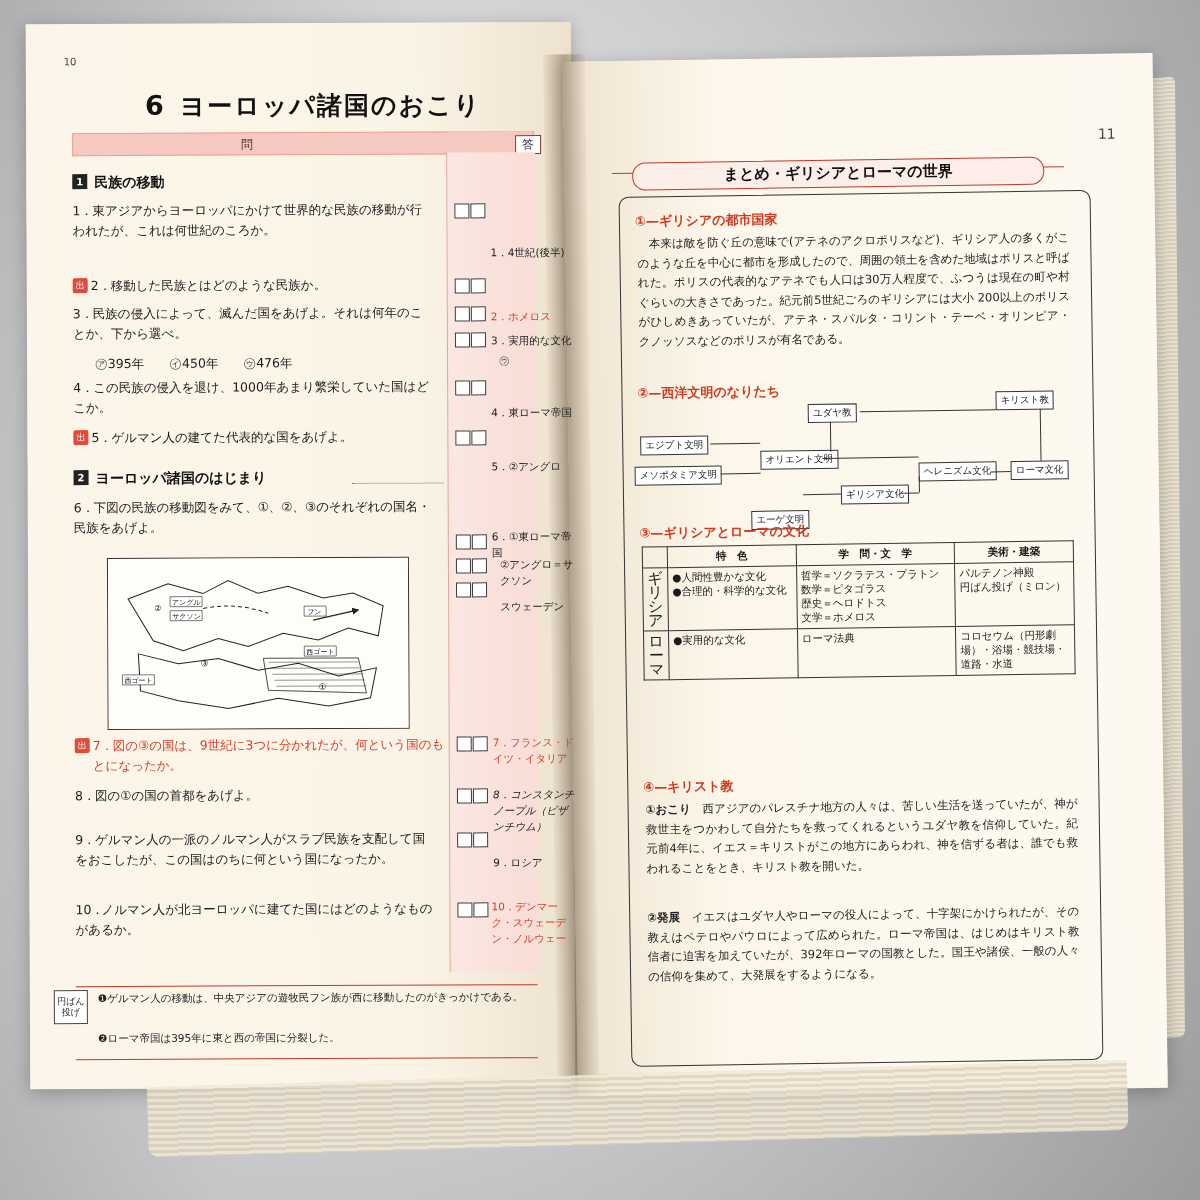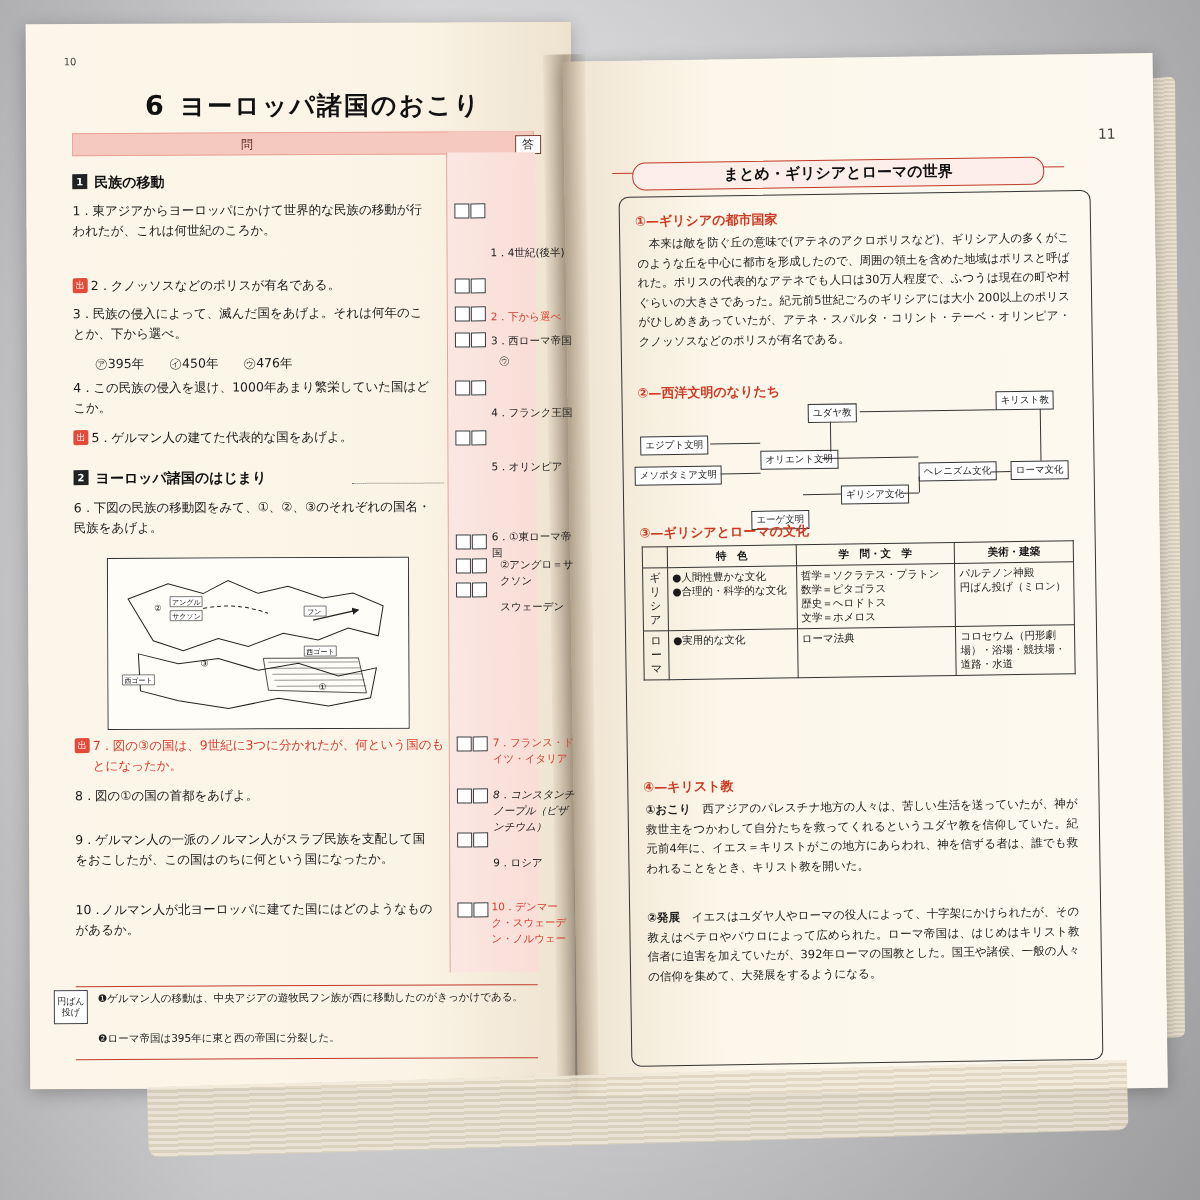--- a/index.html
+++ b/index.html
@@ -82,21 +82,21 @@
   .rhead{position:absolute;font-size:13px;font-weight:bold;color:#cf3a22;}
   .rbody{position:absolute;font-size:11.5px;line-height:19.5px;color:#1c1c1c;width:432px;text-align:justify;}
 
   .node{position:absolute;border:1px solid #333;background:#fff;font-size:9.5px;
      padding:2px 4px;text-align:center;white-space:nowrap;}
   .ln{position:absolute;background:#333;}
 
   table.cul{position:absolute;left:42px;top:540px;border-collapse:collapse;width:432px;font-size:10.5px;}
   table.cul td,table.cul th{border:1px solid #333;padding:3px 4px;vertical-align:top;color:#1b1b1b;font-weight:normal;}
   table.cul th{text-align:center;font-weight:bold;}
-  td.rowlabel{width:16px;text-align:center;font-size:11px;line-height:14px;}
+  td.rowlabel{width:16px;text-align:center;font-size:15px;line-height:14px;}
 </style>
 </head>
 <body>
 
 <div id="scene">
   <div class="backdrop"></div>
   <div class="table-shadow"></div>
 
   <div class="book">
     <div class="edge-stack"></div>
@@ -123,21 +123,21 @@
 
       <div class="sec-head" style="left:22px;top:136px;">
         <span class="sec-num">1</span><span>民族の移動</span>
       </div>
 
       <div class="q" style="left:22px;top:163px;width:358px;">
         <span class="n">1．</span><span>東アジアからヨーロッパにかけて世界的な民族の移動が行われたが、これは何世紀のころか。</span>
       </div>
       <div class="mark" style="left:22px;top:240px;">出</div>
       <div class="q" style="left:40px;top:238px;">
-        <span class="n">2．</span><span>クノッソスなどのポリスが有名である。</span>
+        <span class="n">2．</span><span>移動した民族とはどのような民族か。</span>
       </div>
       <div class="q" style="left:22px;top:266px;">
         <span class="n">3．</span><span>民族の侵入によって、滅んだ国をあげよ。それは何年のことか、下から選べ。</span>
       </div>
       <div class="q" style="left:44px;top:316px;">㋐395年　　㋑450年　　㋒476年</div>
       <div class="q" style="left:22px;top:340px;">
         <span class="n">4．</span><span>この民族の侵入を退け、1000年あまり繁栄していた国はどこか。</span>
       </div>
       <div class="mark" style="left:22px;top:392px;">出</div>
       <div class="q" style="left:40px;top:390px;">
@@ -225,31 +225,31 @@
       <div class="chk" style="left:420px;top:752px;"></div>
       <div class="chk" style="left:404px;top:796px;"></div>
       <div class="chk" style="left:420px;top:796px;"></div>
       <div class="chk" style="left:404px;top:866px;"></div>
       <div class="chk" style="left:420px;top:866px;"></div>
 
       <div class="a" style="left:440px;top:208px;">
         <span>1．</span><span>4世紀(後半)</span>
       </div>
       <div class="a red" style="left:440px;top:272px;">
-        <span>2．</span><span>下から選べ</span>
+        <span>2．</span><span>ホメロス</span>
       </div>
       <div class="a" style="left:440px;top:296px;">
-        <span>3．</span><span>西ローマ帝国</span>
+        <span>3．</span><span>実用的な文化</span>
       </div>
       <div class="a" style="left:448px;top:316px;">㋒</div>
       <div class="a" style="left:440px;top:368px;">
-        <span>4．</span><span>フランク王国</span>
+        <span>4．</span><span>東ローマ帝国</span>
       </div>
       <div class="a" style="left:440px;top:422px;">
-        <span>5．</span><span>オリンピア</span>
+        <span>5．</span><span>②アングロ</span>
       </div>
       <div class="a" style="left:440px;top:492px;">
         <span>6．</span><span>①東ローマ帝国</span>
       </div>
       <div class="a" style="left:448px;top:520px;">②アングロ＝サクソン</div>
       <div class="a" style="left:448px;top:562px;">スウェーデン</div>
       <div class="a red" style="left:440px;top:698px;">
         <span>7．</span><span>フランス・ドイツ・イタリア</span>
       </div>
       <div class="a" style="left:440px;top:750px;font-style:italic;">

